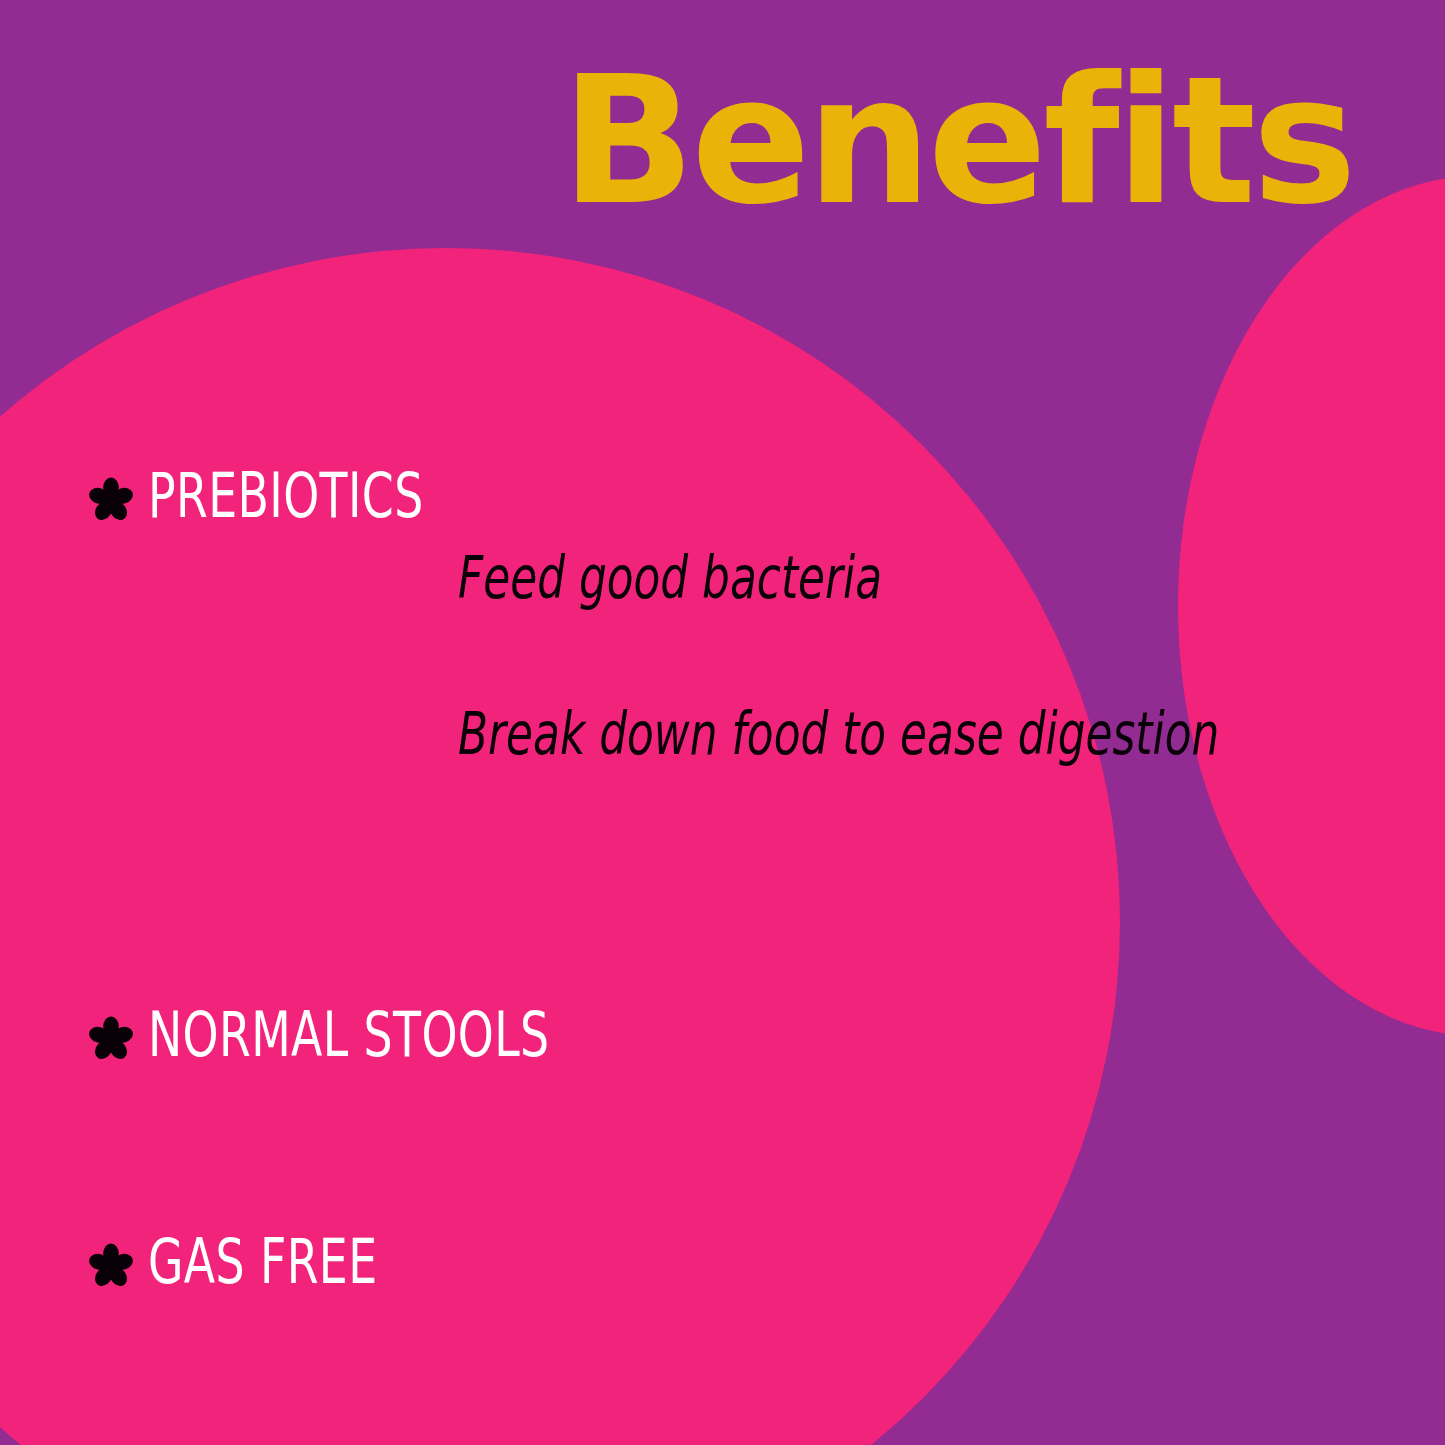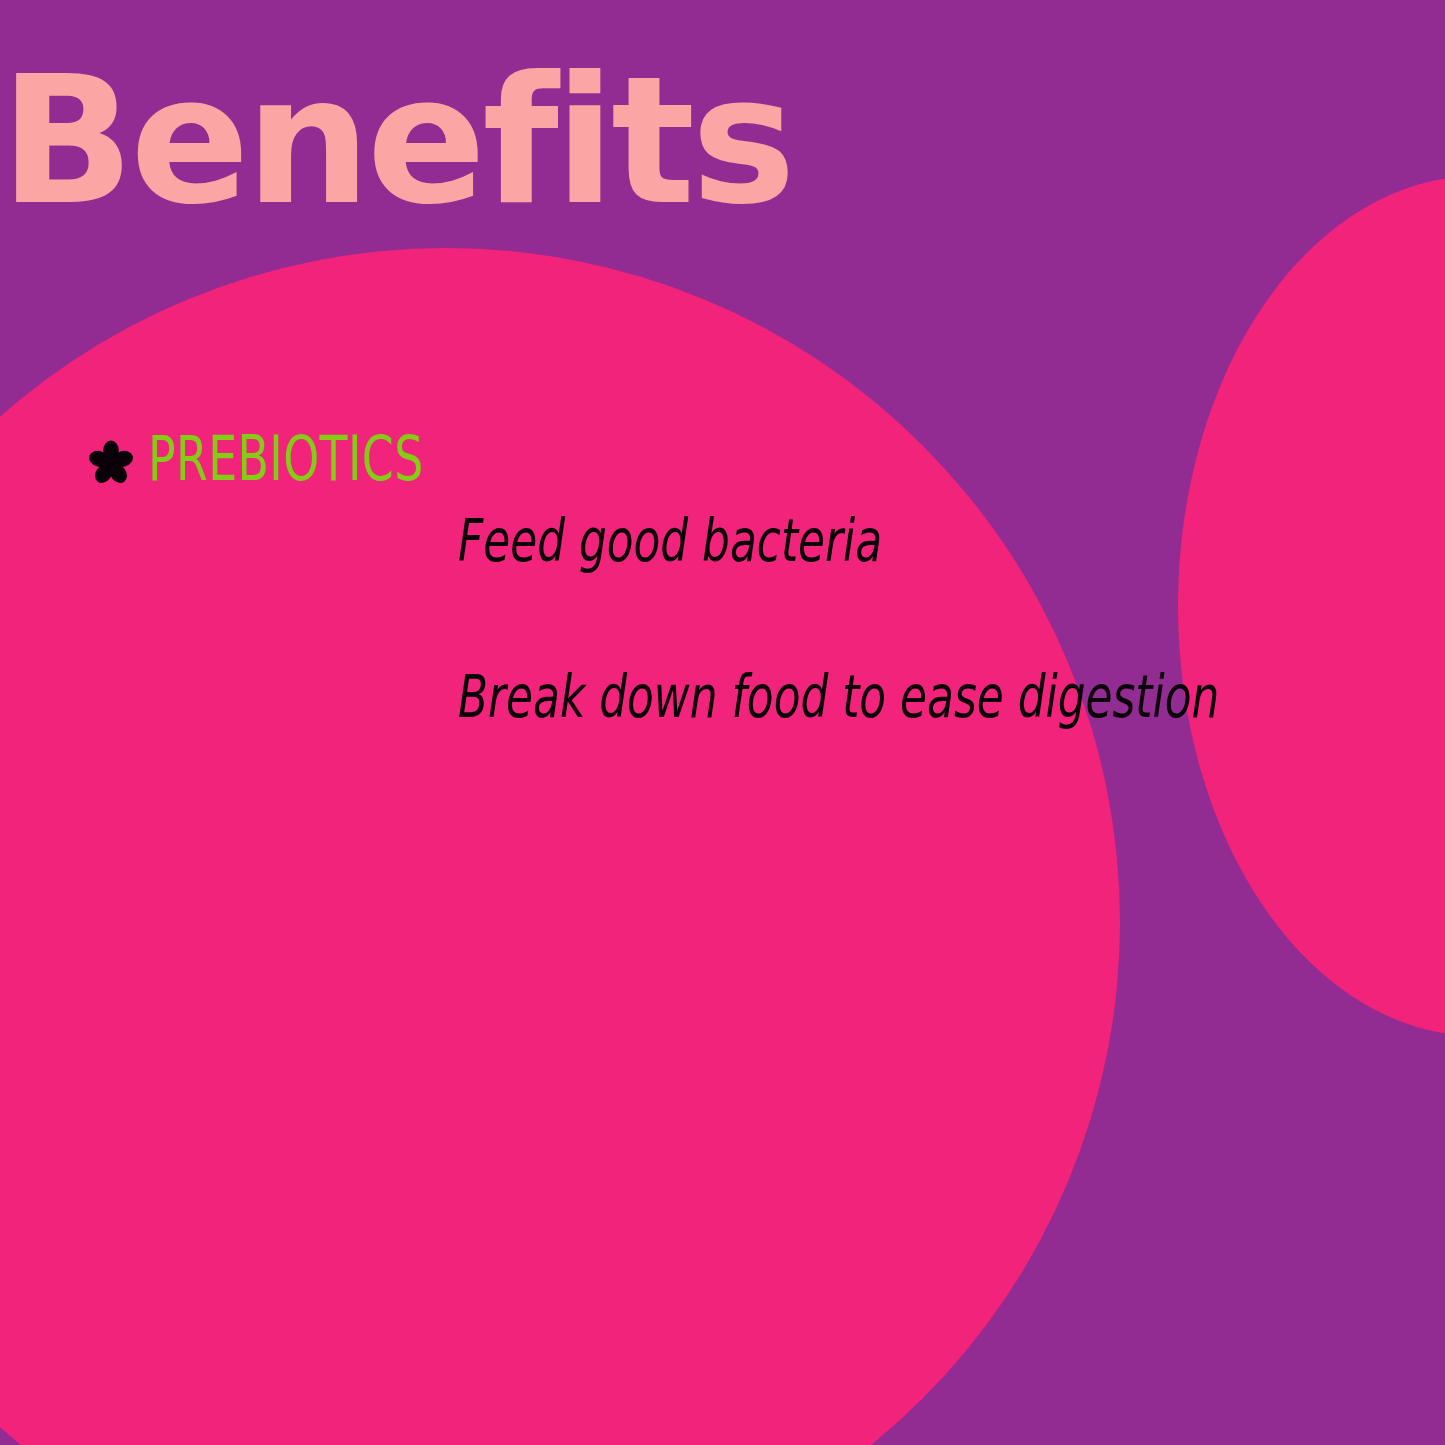--- a/index.html
+++ b/index.html
@@ -36,22 +36,22 @@
     width: 600px;
     height: 860px;
   }
 
   
   #title {
     position: absolute;
     left: 0;
     right: 92px;
     top: 52px;
-    text-align: left;
-    color: #fca5a5;
+    text-align: right;
+    color: #eab308;
     font-family: "DejaVu Sans", sans-serif;
     font-weight: bold;
     font-size: 176px;
     line-height: 1.02;
     letter-spacing: -4px;
     white-space: nowrap;
   }
 
   
   #benefits-list {
@@ -59,21 +59,22 @@
     left: 88px;
     top: 428px;
     right: 40px;
   }
   .benefit-item {
     position: relative;
   }
   .benefit-head {
     display: flex;
     align-items: flex-start;
-    color: #84cc16;
+    color: #ffffff;
+    margin-top: 37px;
   }
   .bullet-icon {
     flex: 0 0 auto;
     width: 52px;
     height: 62px;
     position: relative;
     margin-right: 8px;
   }
   .bullet-icon svg {
     position: absolute;
@@ -145,18 +146,52 @@
 
     <div class="benefit-item">
       <div class="benefit-sub indent-2">Break down food to ease digestion</div>
     </div>
 
     <div class="gap-md"></div>
 
 
     <div class="gap-lg"></div>
 
+    <div class="benefit-item">
+      <div class="benefit-head">
+        <span class="bullet-icon">
+          <svg viewBox="0 0 100 100" aria-hidden="true">
+            <g fill="#0a0007">
+              <ellipse cx="50" cy="23" rx="17" ry="22"></ellipse>
+              <ellipse cx="76" cy="41" rx="17" ry="22" transform="rotate(72 76 41)"></ellipse>
+              <ellipse cx="66" cy="73" rx="17" ry="22" transform="rotate(144 66 73)"></ellipse>
+              <ellipse cx="34" cy="73" rx="17" ry="22" transform="rotate(216 34 73)"></ellipse>
+              <ellipse cx="24" cy="41" rx="17" ry="22" transform="rotate(288 24 41)"></ellipse>
+              <circle cx="50" cy="50" r="9"></circle>
+            </g>
+          </svg>
+        </span>
+        <span class="benefit-label">NORMAL STOOLS</span>
+      </div>
+    </div>
 
     <div class="gap-lg"></div>
 
+    <div class="benefit-item">
+      <div class="benefit-head">
+        <span class="bullet-icon">
+          <svg viewBox="0 0 100 100" aria-hidden="true">
+            <g fill="#0a0007">
+              <ellipse cx="50" cy="23" rx="17" ry="22"></ellipse>
+              <ellipse cx="76" cy="41" rx="17" ry="22" transform="rotate(72 76 41)"></ellipse>
+              <ellipse cx="66" cy="73" rx="17" ry="22" transform="rotate(144 66 73)"></ellipse>
+              <ellipse cx="34" cy="73" rx="17" ry="22" transform="rotate(216 34 73)"></ellipse>
+              <ellipse cx="24" cy="41" rx="17" ry="22" transform="rotate(288 24 41)"></ellipse>
+              <circle cx="50" cy="50" r="9"></circle>
+            </g>
+          </svg>
+        </span>
+        <span class="benefit-label">GAS FREE</span>
+      </div>
+    </div>
 
   </div>
 </div>
 
 </body></html>

